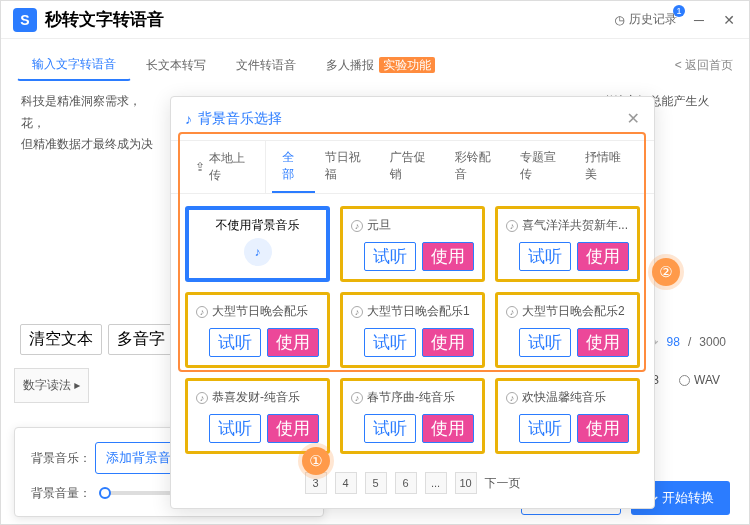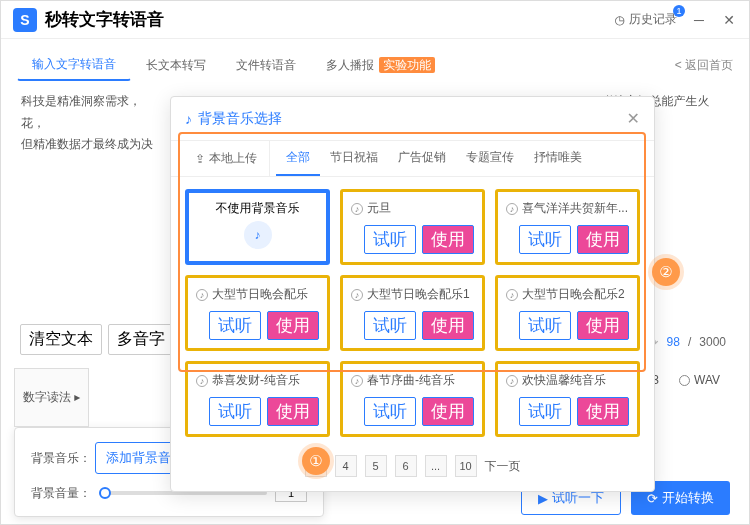--- a/index.html
+++ b/index.html
@@ -41,21 +41,21 @@
 .highlight-border { position: absolute; border: 2px solid #ff8c3e; border-radius: 4px; pointer-events: none; }
 .hb1 { left: 28px; bottom: 44px; width: 280px; height: 40px; }
 .num-badge { position: absolute; width: 28px; height: 28px; border-radius: 50%; background: #ff9a4a; color: #fff; display: flex; align-items: center; justify-content: center; font-size: 15px; box-shadow: 0 0 0 4px rgba(255,154,74,.25); }
 .nb1 { left: 302px; bottom: 50px; z-index: 60; }
 .nb2 { right: 70px; top: 258px; z-index: 60; }
 
 .slider-row { display: flex; align-items: center; gap: 8px; }
 .slider { flex: 1; height: 4px; background: #ddd; border-radius: 2px; position: relative; }
 .slider-thumb { position: absolute; left: 0; top: -4px; width: 12px; height: 12px; background: #fff; border: 2px solid #2b7cff; border-radius: 50%; }
 .slider-val { width: 32px; border: 1px solid #ccc; text-align: center; font-size: 11px; padding: 2px; }
-.reading-tab { position: absolute; left: 14px; top: 368px; font-size: 12px; color: #555; padding: 20px 8px; border: 1px solid #ddd; background: #fafafa; z-index: 6; }
+.reading-tab { position: absolute; left: 14px; top: 368px; font-size: 12px; color: #555; padding: 8px 8px; border: 1px solid #ddd; background: #fafafa; z-index: 6; }
 
 
 .modal { position: absolute; left: 170px; top: 96px; width: 485px; background: #fff; border: 1px solid #ddd; border-radius: 4px; box-shadow: 0 4px 20px rgba(0,0,0,.12); z-index: 50; }
 .modal-head { display: flex; align-items: center; padding: 12px 14px; border-bottom: 1px solid #eee; }
 .modal-title { color: #2b7cff; font-size: 14px; flex: 1; display: flex; align-items: center; gap: 6px; }
 .modal-close { color: #999; font-size: 16px; cursor: pointer; }
 .modal-tabs { display: flex; border-bottom: 1px solid #eee; padding: 0 14px; font-size: 12px; }
 .mtab { padding: 8px 10px; color: #666; cursor: pointer; }
 .mtab.active { color: #2b7cff; border-bottom: 2px solid #2b7cff; }
 .mtab.upload { display: flex; align-items: center; gap: 4px; border-right: 1px solid #eee; margin-right: 6px; padding-right: 12px; }
@@ -186,20 +186,21 @@
     <div class="modal-close">✕</div>
   </div>
   <div class="modal-tabs">
     <div class="mtab upload">
         <span>⇪</span>
         <span>本地上传</span>
       </div>
     <div class="mtab active">全部</div>
     <div class="mtab">节日祝福</div>
     <div class="mtab">广告促销</div>
+    <div class="mtab">彩铃配音</div>
     <div class="mtab">专题宣传</div>
     <div class="mtab">抒情唯美</div>
   </div>
   <div class="grid">
     <div class="card selected">
       <div>不使用背景音乐</div>
       <div class="big-note">♪</div>
     </div>
 
     <div class="card">

